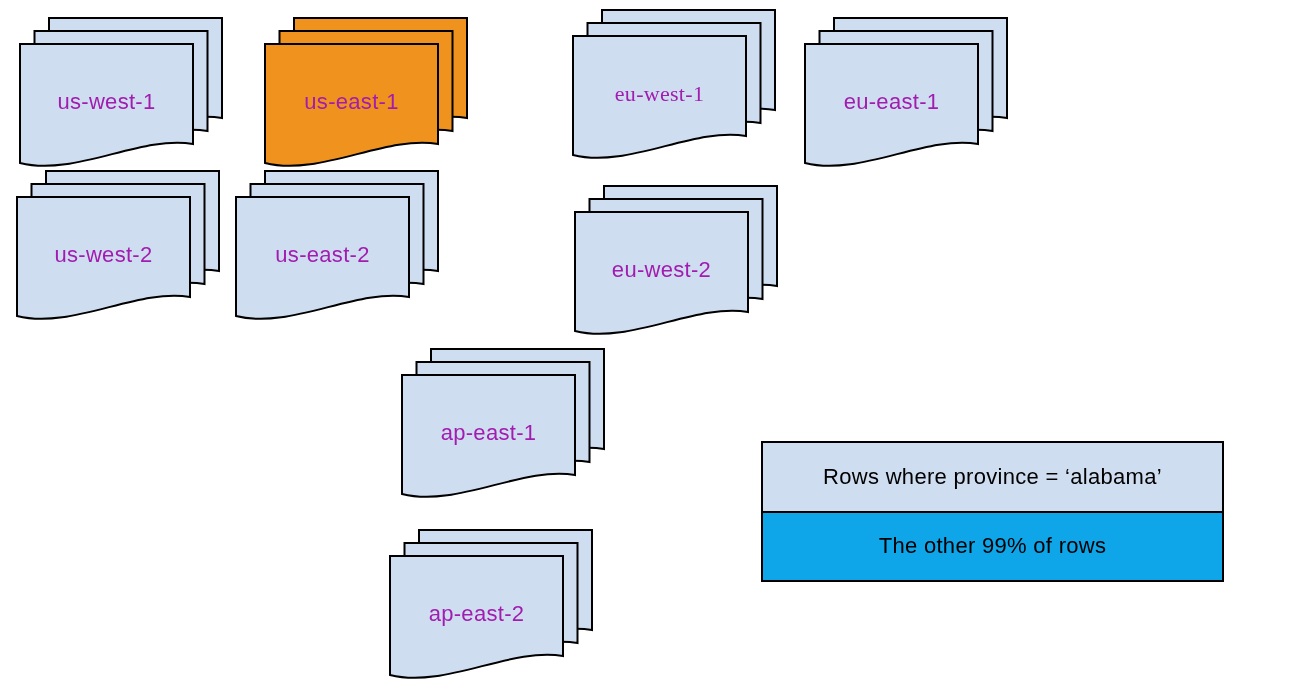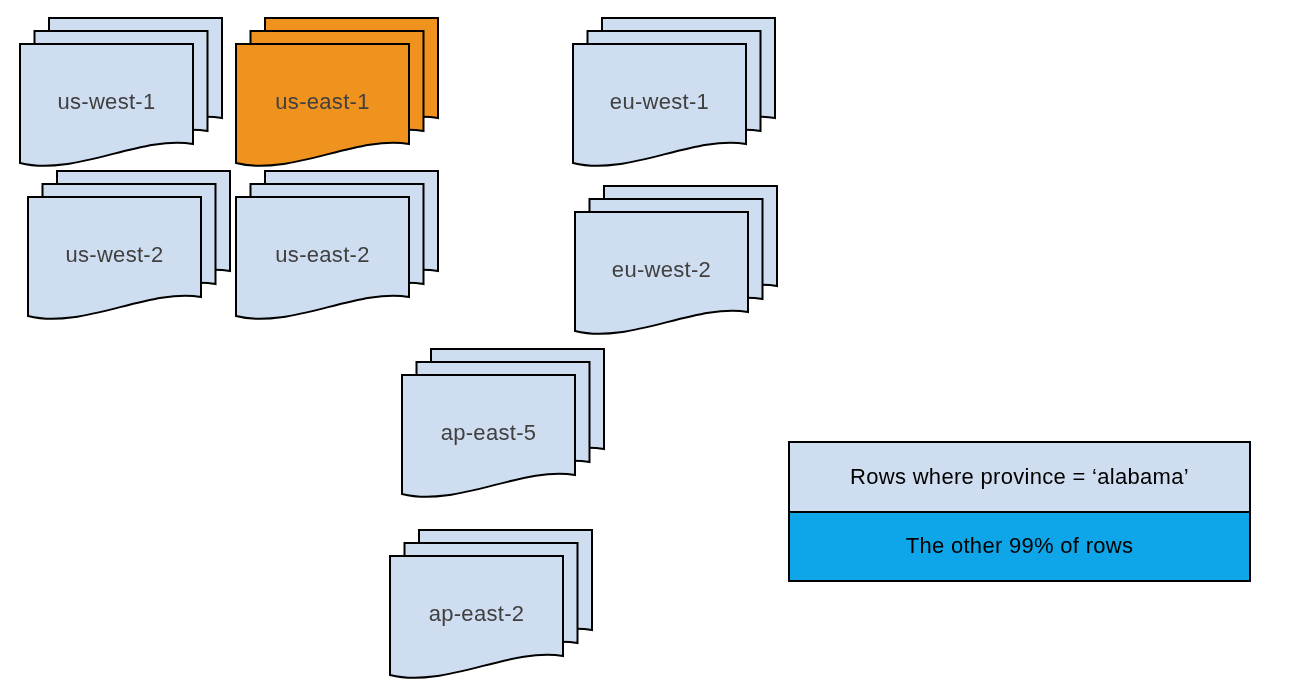--- a/index.html
+++ b/index.html
@@ -31,27 +31,27 @@
   .stack-label {
     position: absolute;
     left: 1px;
     top: 27px;
     width: 173px;
     height: 116px;
     display: flex;
     align-items: center;
     justify-content: center;
     font-size: 22px;
-    color: #404040;
+    color: #a21caf;
     letter-spacing: 0.3px;
     pointer-events: none;
   }
   .legend {
     position: absolute;
-    left: 788px;
+    left: 761px;
     top: 441px;
     width: 463px;
     height: 141px;
     border: 2px solid #000000;
     box-sizing: border-box;
     display: flex;
     flex-direction: column;
   }
   .legend-row {
     flex: 1;
@@ -88,40 +88,48 @@
 
   <div class="stack" style="left:19px; top:17px;">
     <svg width="204" height="156" viewBox="0 0 204 156">
       <use href="#doc" x="29" y="0"></use>
       <use href="#doc" x="14.5" y="13"></use>
       <use href="#doc" x="0" y="26"></use>
     </svg>
     <div class="stack-label">us-west-1</div>
   </div>
 
-  <div class="stack highlighted" style="left:235px; top:17px;">
+  <div class="stack highlighted" style="left:264px; top:17px;">
     <svg width="204" height="156" viewBox="0 0 204 156">
       <use href="#doc" x="29" y="0"></use>
       <use href="#doc" x="14.5" y="13"></use>
       <use href="#doc" x="0" y="26"></use>
     </svg>
     <div class="stack-label">us-east-1</div>
   </div>
 
-  <div class="stack" style="left:572px; top:17px;">
+  <div class="stack" style="left:572px; top:9px;font-family:Liberation Serif, serif;">
     <svg width="204" height="156" viewBox="0 0 204 156">
       <use href="#doc" x="29" y="0"></use>
       <use href="#doc" x="14.5" y="13"></use>
       <use href="#doc" x="0" y="26"></use>
     </svg>
     <div class="stack-label">eu-west-1</div>
   </div>
 
+  <div class="stack" style="left:804px; top:17px;">
+    <svg width="204" height="156" viewBox="0 0 204 156">
+      <use href="#doc" x="29" y="0"></use>
+      <use href="#doc" x="14.5" y="13"></use>
+      <use href="#doc" x="0" y="26"></use>
+    </svg>
+    <div class="stack-label">eu-east-1</div>
+  </div>
 
-  <div class="stack" style="left:27px; top:170px;">
+  <div class="stack" style="left:16px; top:170px;">
     <svg width="204" height="156" viewBox="0 0 204 156">
       <use href="#doc" x="29" y="0"></use>
       <use href="#doc" x="14.5" y="13"></use>
       <use href="#doc" x="0" y="26"></use>
     </svg>
     <div class="stack-label">us-west-2</div>
   </div>
 
   <div class="stack" style="left:235px; top:170px;">
     <svg width="204" height="156" viewBox="0 0 204 156">
@@ -141,21 +149,21 @@
     <div class="stack-label">eu-west-2</div>
   </div>
 
 
   <div class="stack" style="left:401px; top:348px;">
     <svg width="204" height="156" viewBox="0 0 204 156">
       <use href="#doc" x="29" y="0"></use>
       <use href="#doc" x="14.5" y="13"></use>
       <use href="#doc" x="0" y="26"></use>
     </svg>
-    <div class="stack-label">ap-east-5</div>
+    <div class="stack-label">ap-east-1</div>
   </div>
 
   <div class="stack" style="left:389px; top:501px;margin-top:28px;">
     <svg width="204" height="156" viewBox="0 0 204 156">
       <use href="#doc" x="29" y="0"></use>
       <use href="#doc" x="14.5" y="13"></use>
       <use href="#doc" x="0" y="26"></use>
     </svg>
     <div class="stack-label">ap-east-2</div>
   </div>

